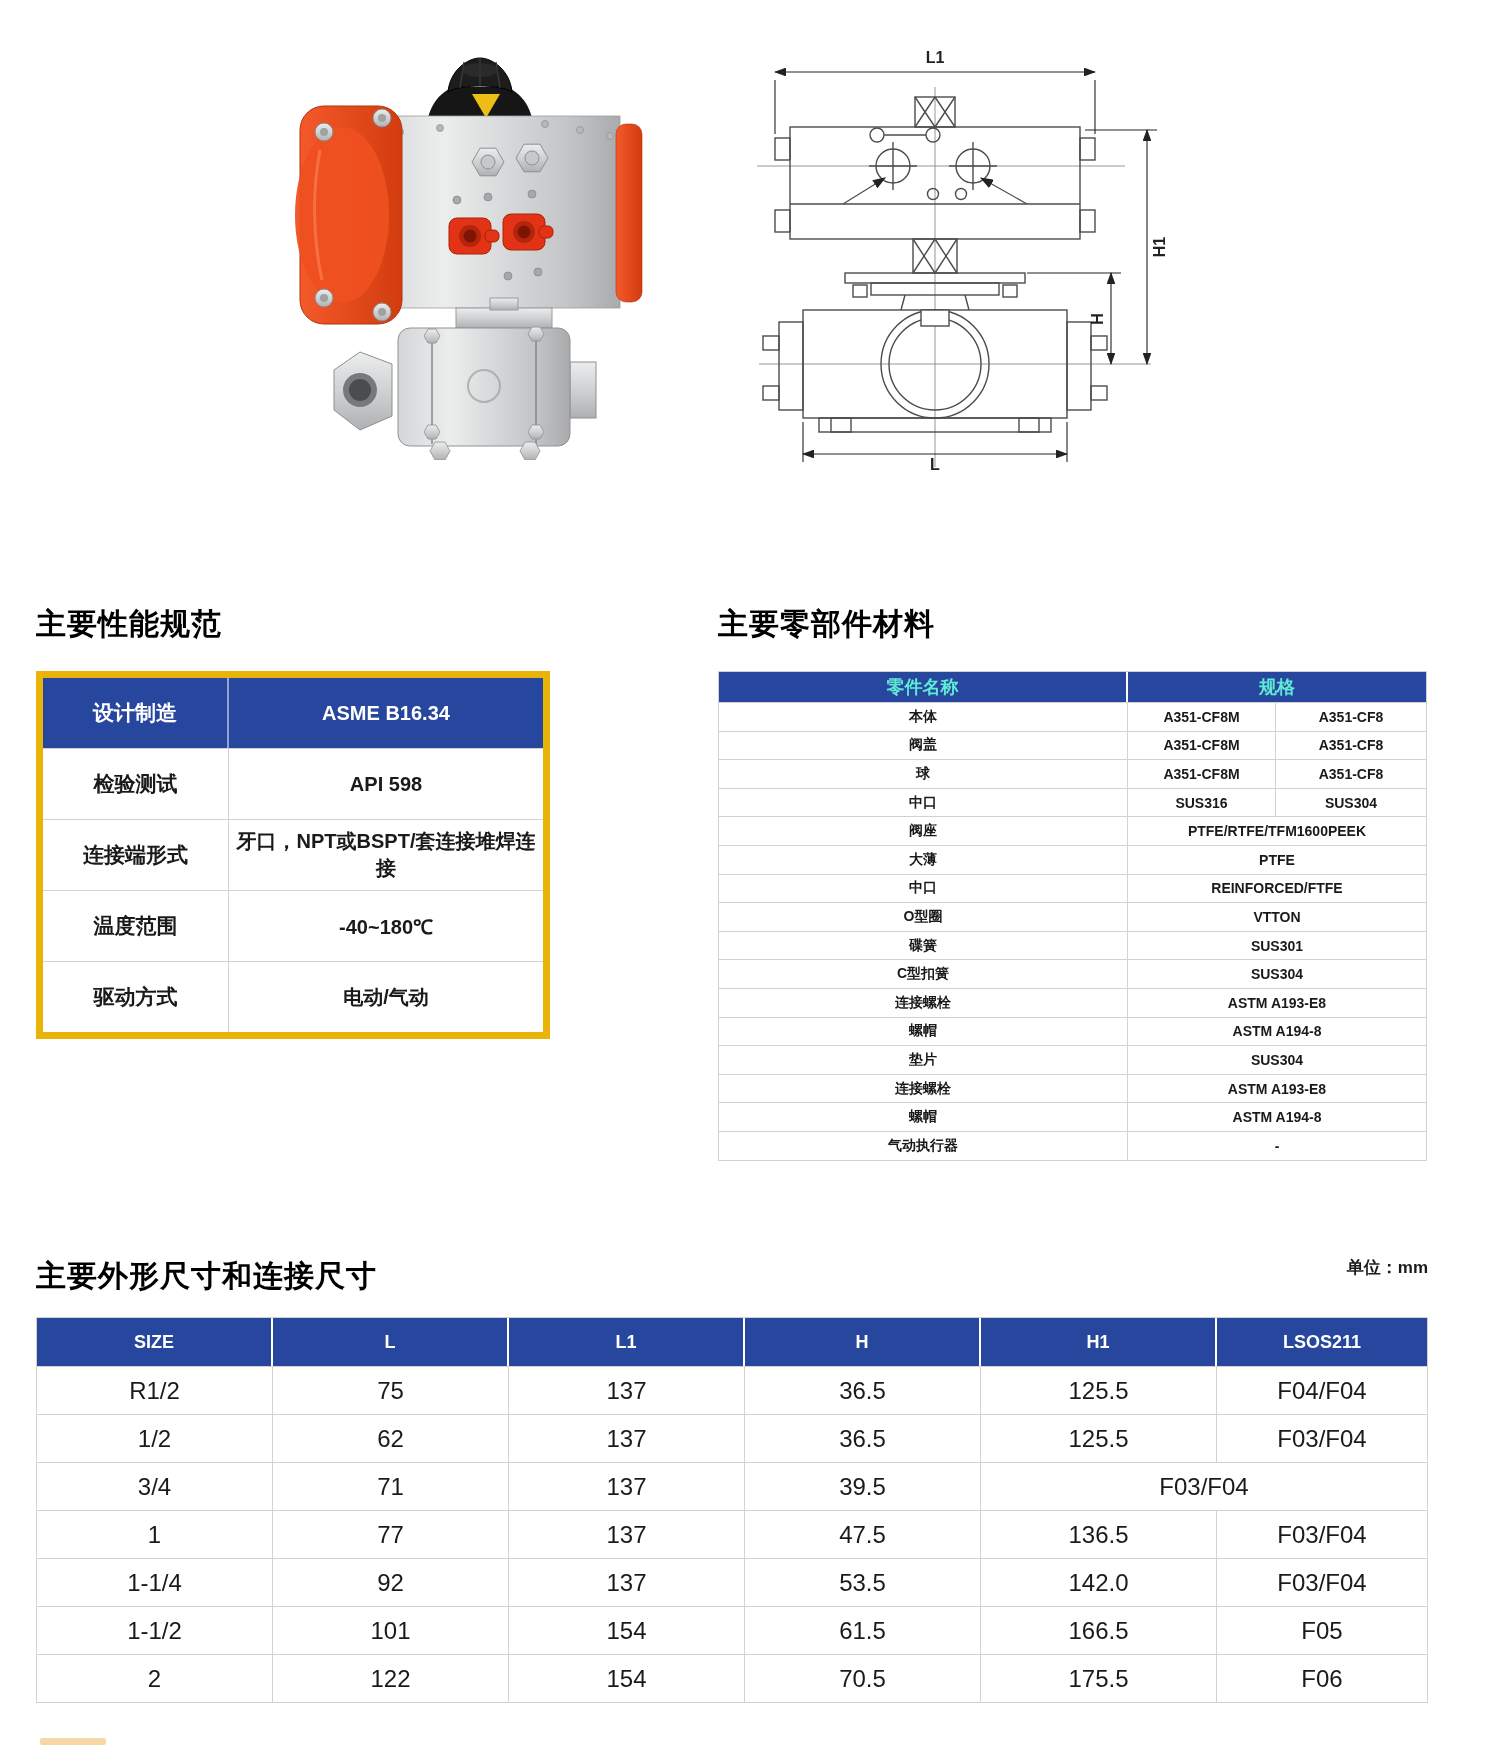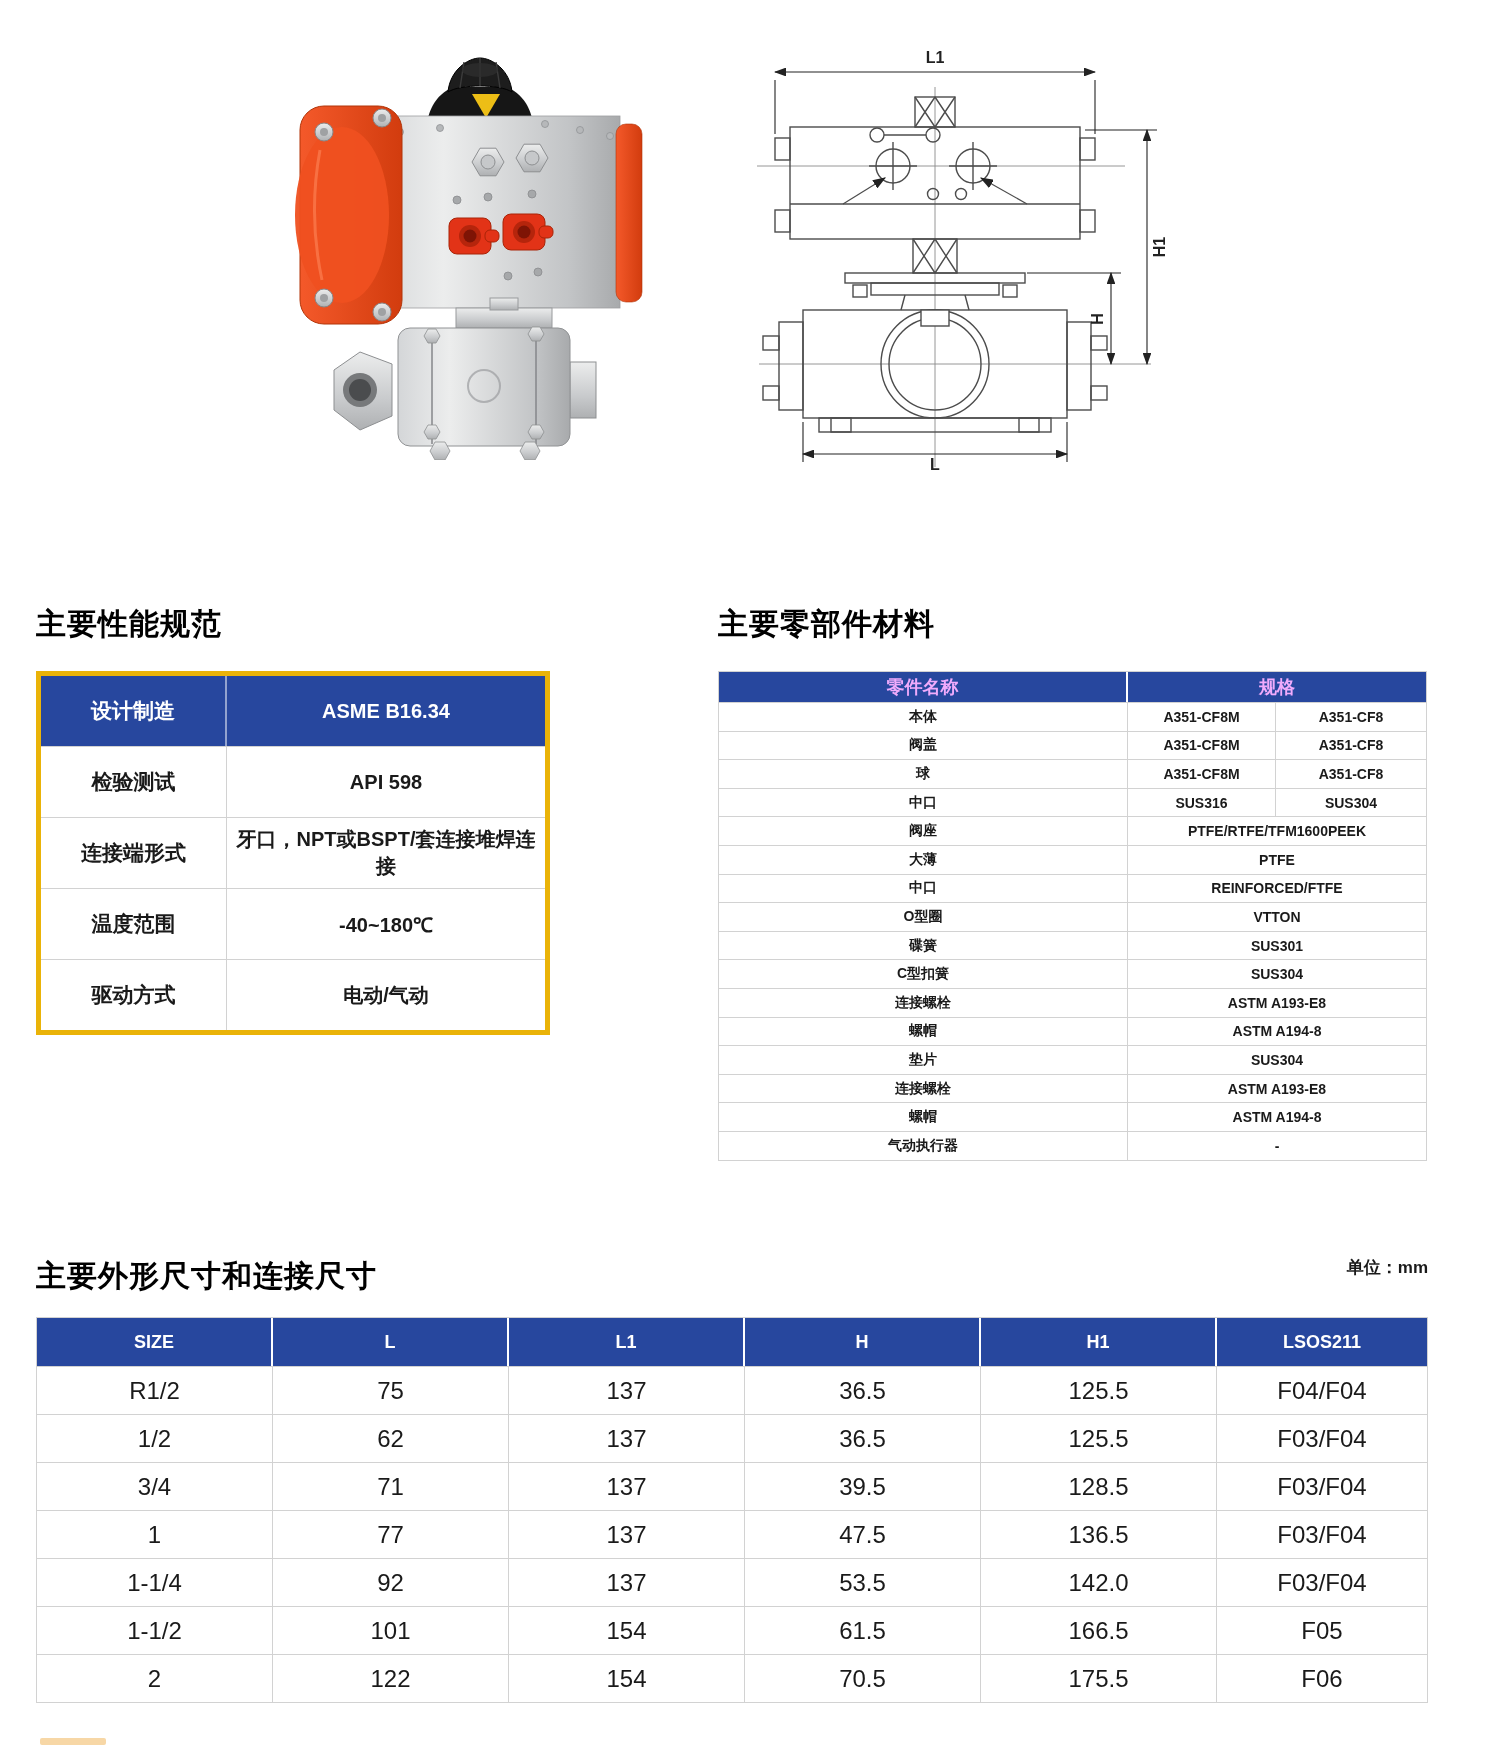--- a/index.html
+++ b/index.html
@@ -12,34 +12,34 @@
   *{box-sizing:border-box;}
 
   
   #photo{left:280px;top:40px;width:410px;height:420px;}
   
   #draw{left:695px;top:42px;width:520px;height:430px;}
 
   
   #perf{left:36px;top:604px;width:514px;}
   #perf .sec-title{margin-bottom:26px;}
-  .ptable{border:5px solid #eab308;}
+  .ptable{border:7px solid #eab308;}
   .prow{display:flex;height:71px;border-top:1px solid #d2d2d2;}
   .prow.blue{background:#27479E;color:#fff;height:70px;border-top:none;}
   .pl{width:186px;display:flex;align-items:center;justify-content:center;
       font-weight:700;font-size:21px;border-right:1px solid #d2d2d2;}
   .blue .pl{border-right:2px solid rgba(255,255,255,.5);}
   .pv{flex:1;display:flex;align-items:center;justify-content:center;
       font-weight:700;font-size:20px;text-align:center;padding:7px 6px;}
 
   
   #mat{left:718px;top:604px;width:709px;}
   #mat .sec-title{margin-bottom:26px;}
   .mtable{border:1px solid #d2d2d2;}
-  .mhead{display:flex;height:30px;background:#27479E;color:#f0abfc;
+  .mhead{display:flex;height:30px;background:#27479E;color:#5eead4;
          font-weight:700;font-size:18px;}
   .mhead .mn{border-right:2px solid #fff;}
   .mn{width:409px;display:flex;align-items:center;justify-content:center;}
   .ms{flex:1;display:flex;align-items:center;justify-content:center;}
   .mrow{display:flex;height:28.6px;border-top:1px solid #d2d2d2;
         font-weight:700;font-size:14px;}
   .mrow .mn{border-right:1px solid #d2d2d2;}
   .half{width:149px;display:flex;align-items:center;justify-content:center;}
   .half.first{border-right:1px solid #d2d2d2;width:148px;}
   .half.second{flex:1;}
@@ -398,21 +398,20 @@
       <div class="dc">137</div>
       <div class="dc">36.5</div>
       <div class="dc">125.5</div>
       <div class="dc last">F03/F04</div>
     </div>
     <div class="drow">
       <div class="dc">3/4</div>
       <div class="dc">71</div>
       <div class="dc">137</div>
       <div class="dc">39.5</div>
-      <div class="dc">128.5</div>
       <div class="dc last">F03/F04</div>
     </div>
     <div class="drow">
       <div class="dc">1</div>
       <div class="dc">77</div>
       <div class="dc">137</div>
       <div class="dc">47.5</div>
       <div class="dc">136.5</div>
       <div class="dc last">F03/F04</div>
     </div>

